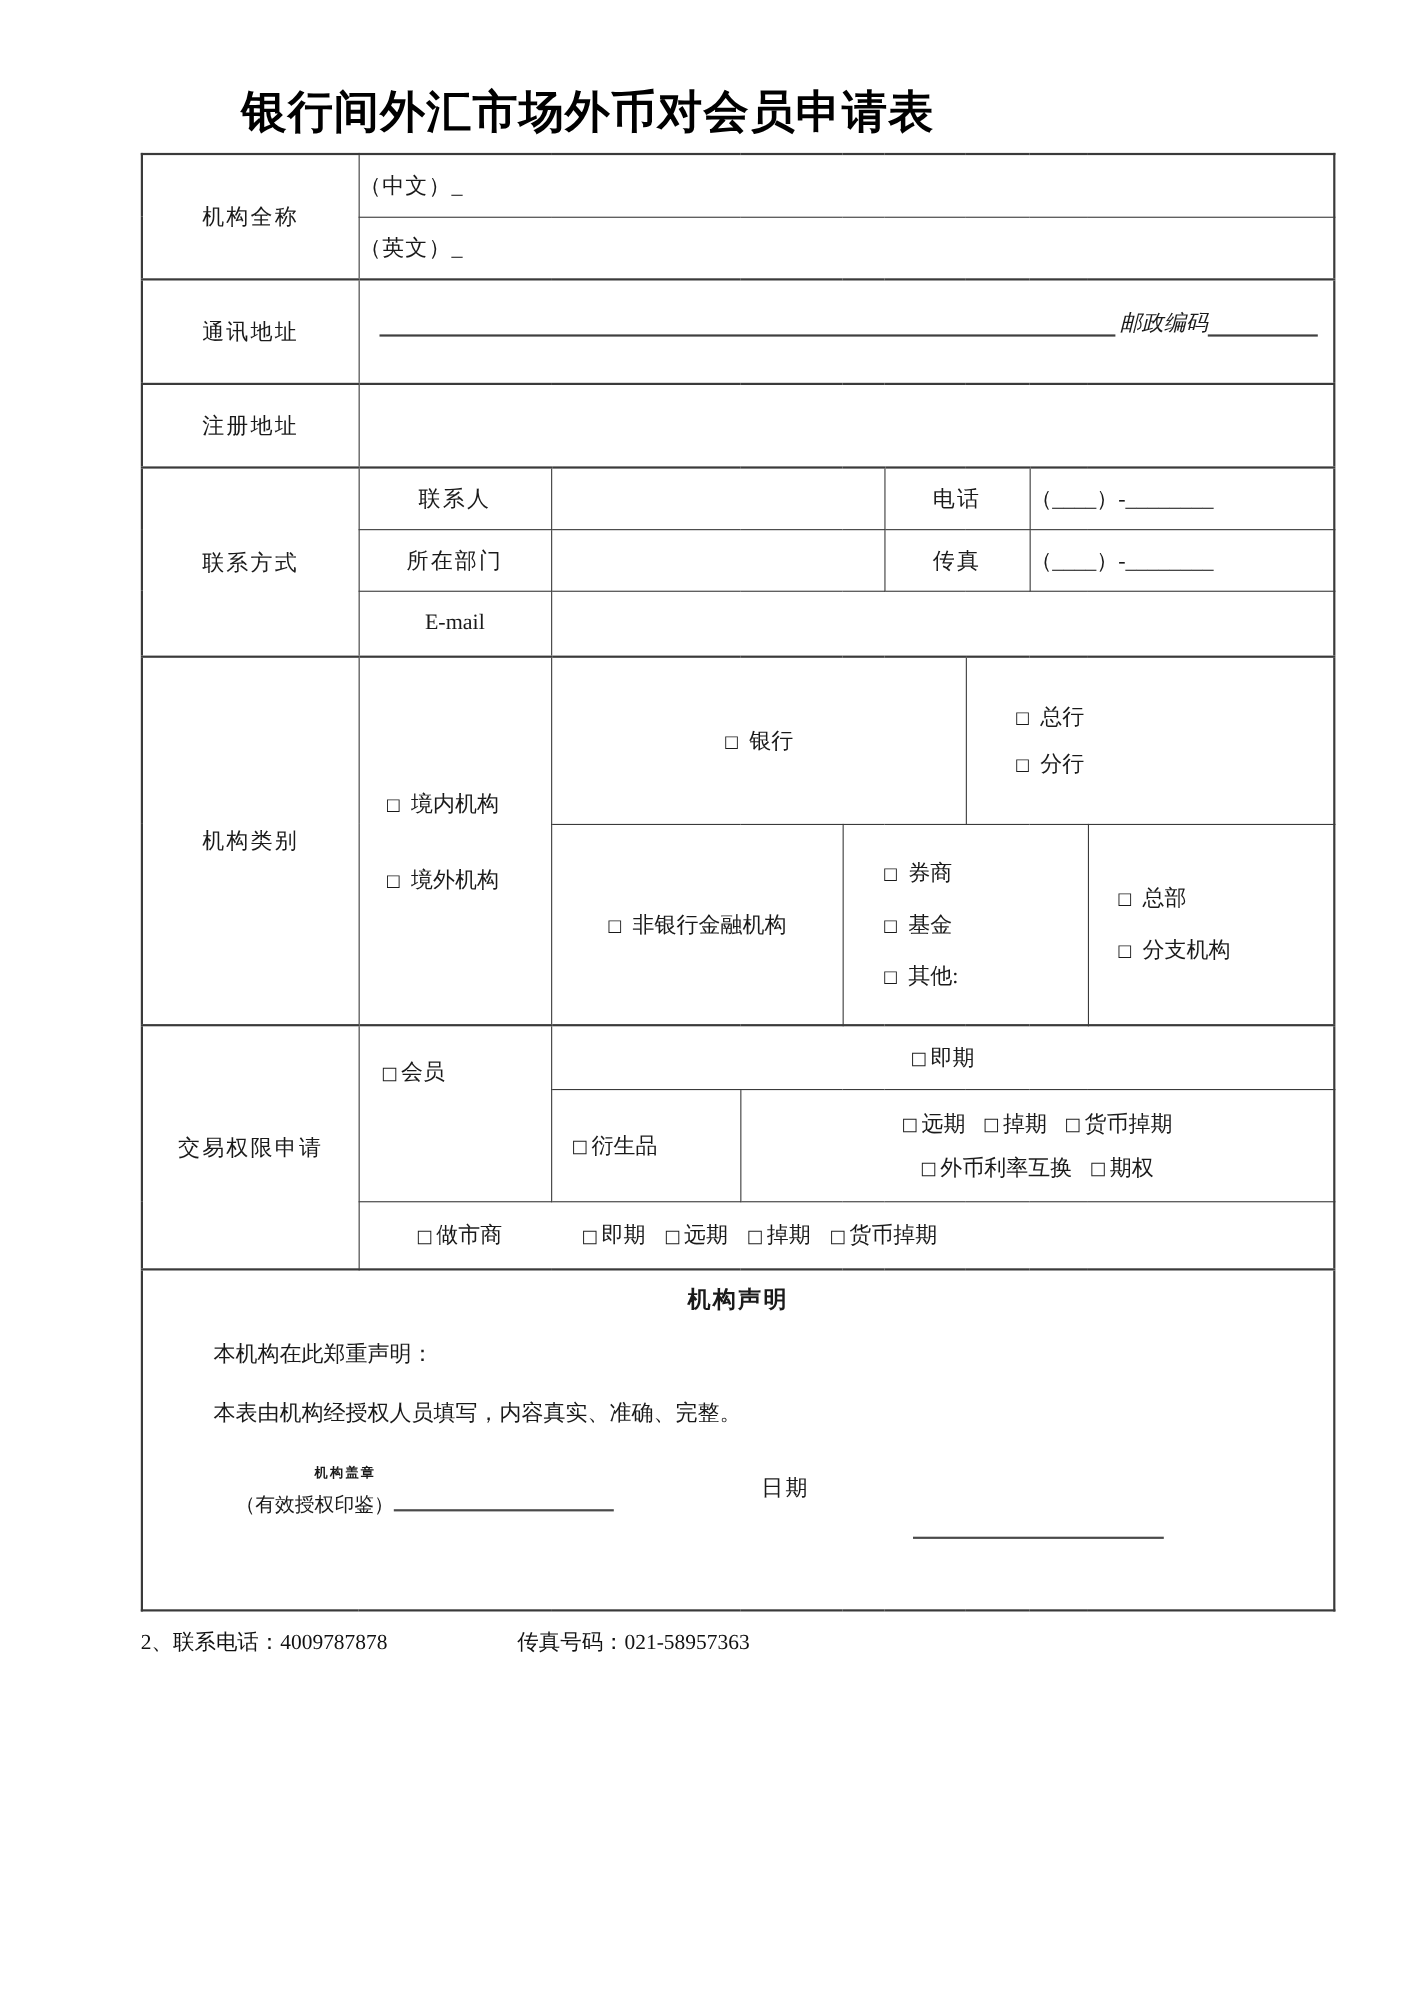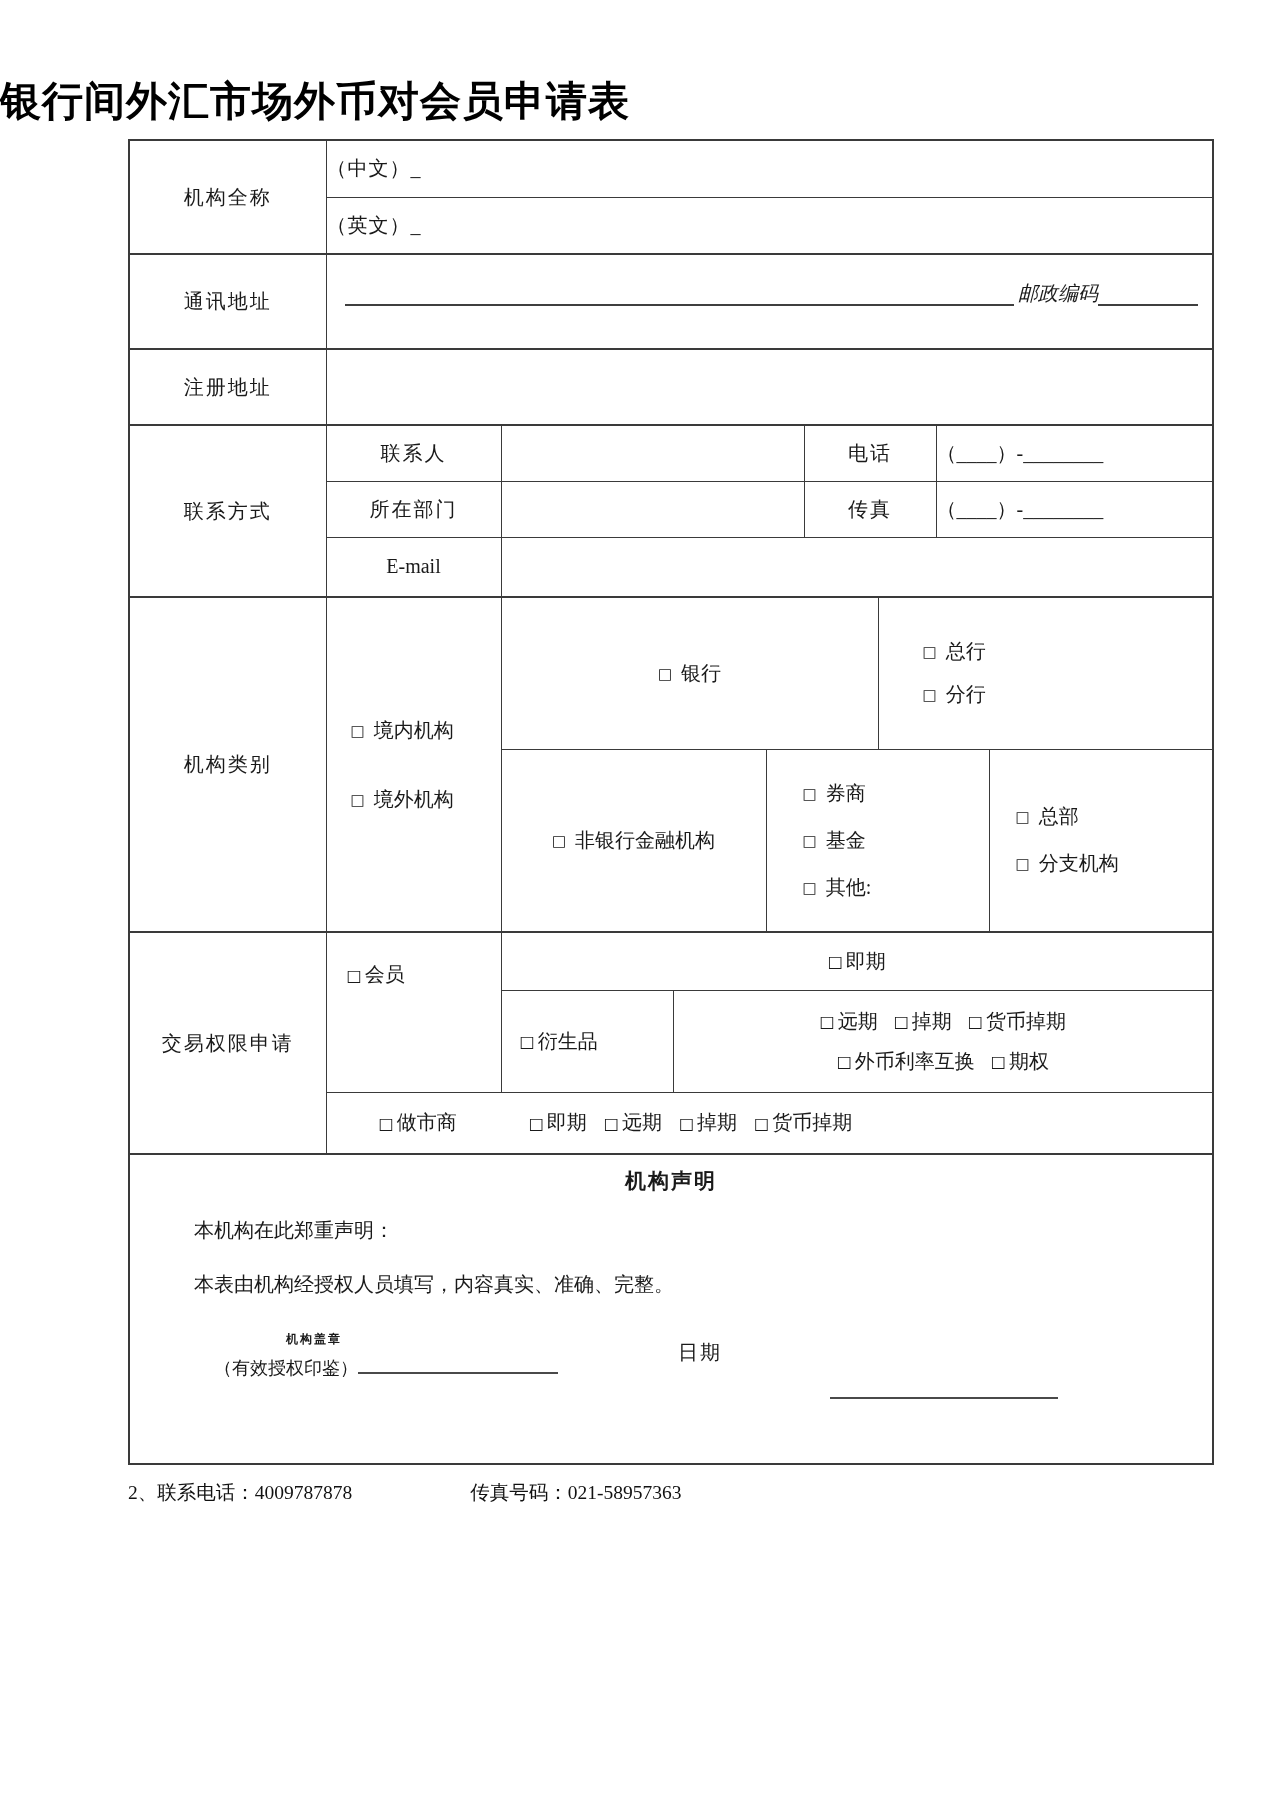--- a/index.html
+++ b/index.html
@@ -2,21 +2,21 @@
 <html><head>
 <meta charset="utf-8">
 <style>
   html,body{margin:0;padding:0;}
   body{
     width:1280px;height:1809px;background:#ffffff;color:#141414;
     font-family:"Liberation Serif","DejaVu Serif",serif;
     position:relative;overflow:hidden;
   }
   .page-title{
-    margin:74px 0 10px 0;width:1069px;
+    margin:74px 0 10px 0;width:1069px;text-align:center;
     font-size:41px;font-weight:bold;letter-spacing:1px;color:#000;
   }
   table.form{
     border-collapse:collapse;table-layout:fixed;
     width:1084px;margin-left:128px;
     border:2px solid #3a3a3a;
   }
   table.form td{
     border:1px solid #3a3a3a;padding:0;vertical-align:middle;
     font-size:20px;color:#1a1a1a;overflow:hidden;
@@ -43,21 +43,21 @@
   
   .decl{position:relative;height:308px;}
   .decl .abs{position:absolute;white-space:nowrap;}
   .decl-title{width:100%;text-align:center;top:12px;font-weight:bold;font-size:21px;letter-spacing:2px;}
   .decl-p1{left:64px;top:62px;font-size:20px;}
   .decl-p2{left:64px;top:116px;font-size:20px;}
   .seal-block{left:84px;top:176px;}
   .seal-label{text-align:center;width:200px;font-size:12px;letter-spacing:2px;font-weight:bold;}
   .seal-note-row{white-space:nowrap;margin-top:6px;font-size:18px;}
   .seal-line{width:200px;border-bottom:2px solid #4a4a4a;display:inline-block;height:18px;}
-  .date-label{left:548px;top:184px;font-size:20px;letter-spacing:2px;}
+  .date-label{left:562px;top:184px;font-size:20px;letter-spacing:2px;}
   .date-line{left:700px;top:222px;width:228px;border-bottom:2px solid #4a4a4a;height:20px;}
   
   .mm-row{display:flex;align-items:center;padding-left:52px;}
   .mm-gap{display:inline-block;width:72px;}
   .mm-list{display:inline-flex;gap:17px;}
   .deriv-detail{display:flex;flex-direction:column;align-items:center;justify-content:center;gap:13px;height:100%;}
   .deriv-line{display:inline-flex;gap:16px;}
   .spot-cell{text-align:center;padding-right:150px;}
   
   .notes{margin:14px 0 0 128px;width:1084px;font-size:19.5px;color:#111;}

